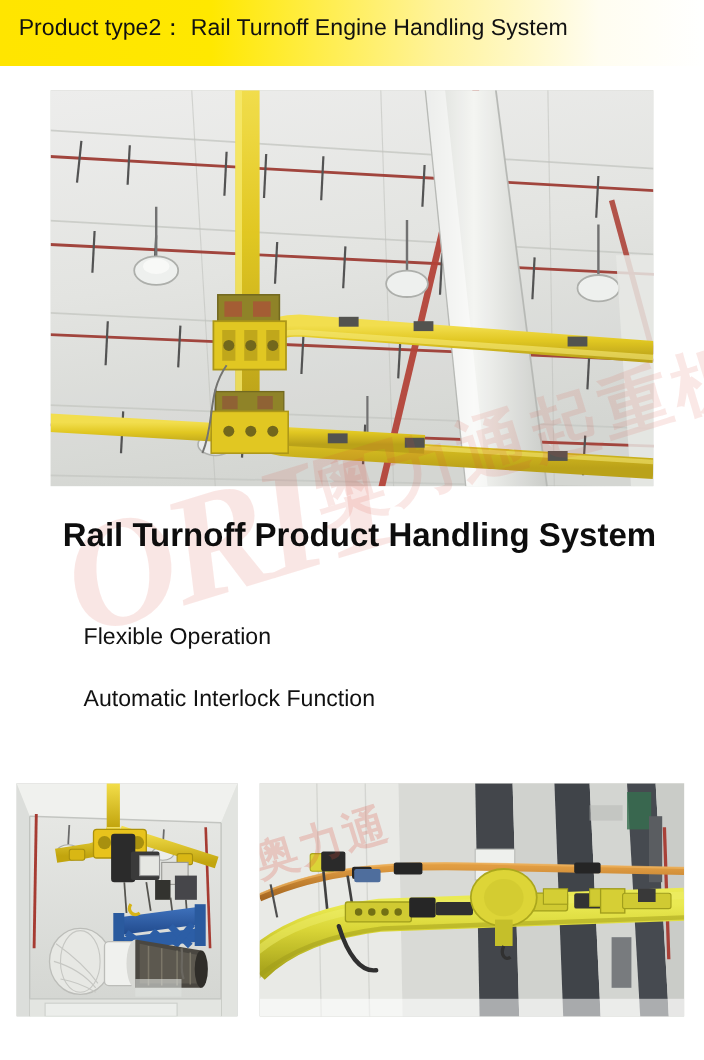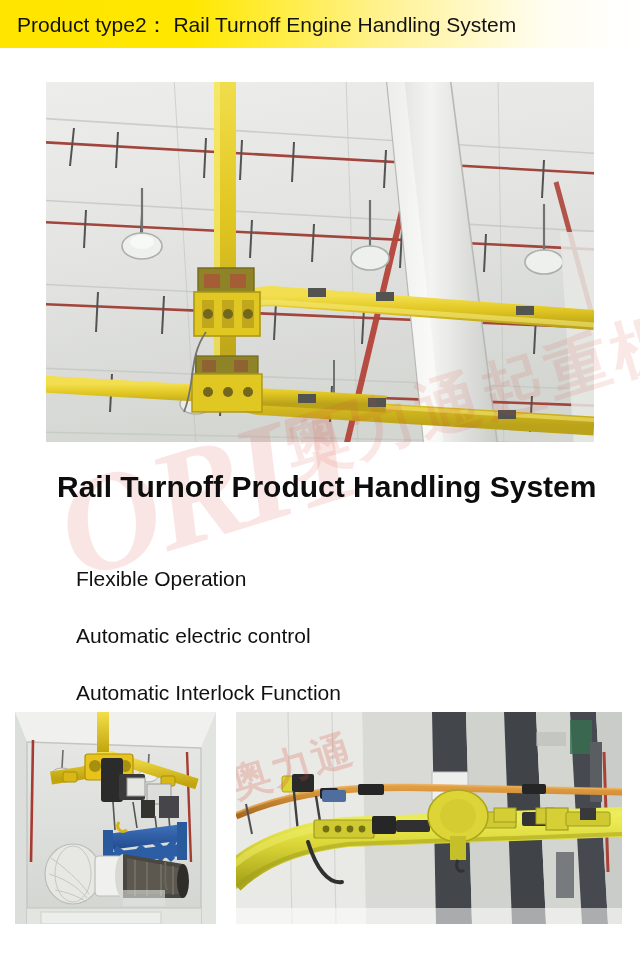--- a/index.html
+++ b/index.html
@@ -5,21 +5,21 @@
   html,body{margin:0;padding:0;}
   body{
     width:640px;height:964px;
     background:#ffffff;
     font-family:"Liberation Sans","DejaVu Sans",sans-serif;
     overflow:hidden;position:relative;
   }
 
   
   .header-bar{
-    position:absolute;left:0;top:0;width:640px;height:48px;
+    position:absolute;left:0;top:0;width:640px;height:60px;
     background:linear-gradient(to right,#ffe500 0%,#ffe800 30%,#fff39a 62%,#fffdf0 85%,#ffffff 100%);
   }
   .header-title{
     position:absolute;left:17px;top:11px;
     font-size:21px;color:#111;letter-spacing:0px;white-space:nowrap;
   }
 
   
   .hero-photo{
     position:absolute;left:46px;top:82px;width:548px;height:360px;
@@ -250,21 +250,20 @@
 
 <div class="watermark">
   <div class="wm-latin">ORIT</div>
   <div class="wm-cjk">奥力通起重机</div>
 </div>
 
 <div class="product-title">Rail Turnoff Product Handling System</div>
 
 <div class="feature-list">
   <div class="feature-item">Flexible Operation</div>
-  <div class="feature-item">Automatic electric control</div>
   <div class="feature-item">Automatic Interlock Function</div>
 </div>
 
 <div class="photo-bl">
   <svg viewBox="0 0 201 212" xmlns="http://www.w3.org/2000/svg">
     <defs>
       <linearGradient id="wallL" x1="0" y1="0" x2="0" y2="1">
         <stop offset="0" stop-color="#e9eae7"></stop>
         <stop offset="1" stop-color="#d3d5d1"></stop>
       </linearGradient>

